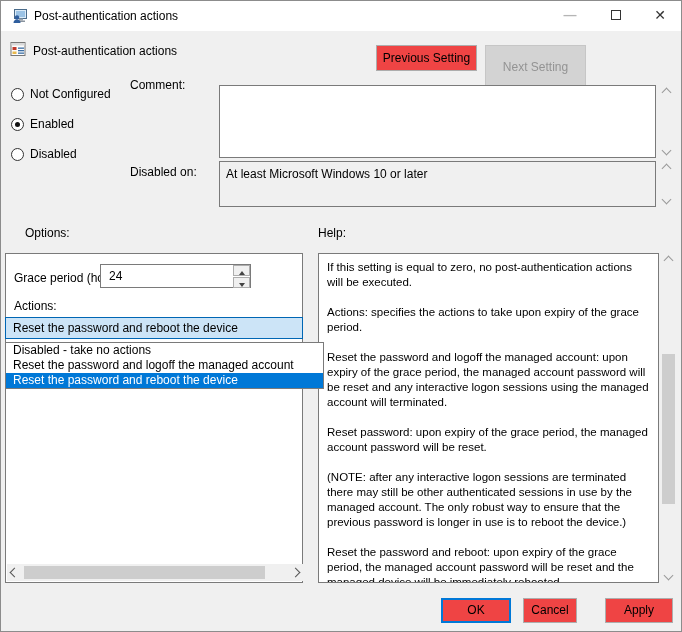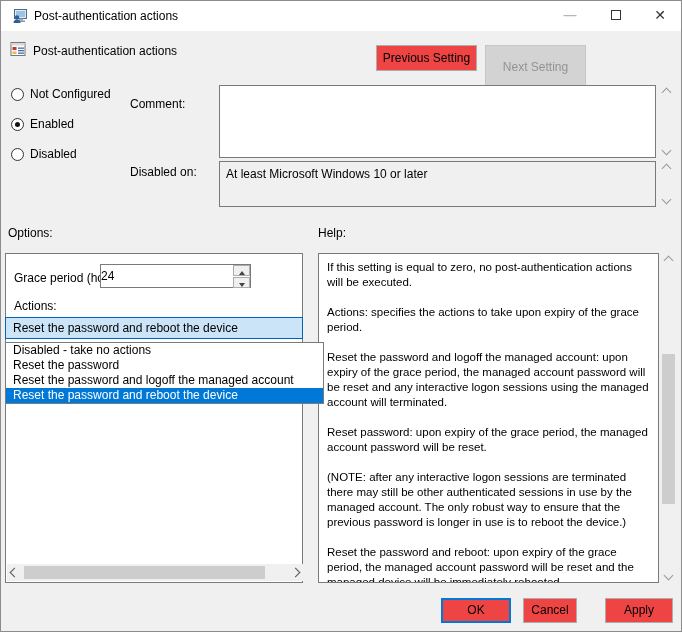--- a/index.html
+++ b/index.html
@@ -53,21 +53,21 @@
   .chev.down{ transform:rotate(225deg); }
   .chev.lft{ transform:rotate(-45deg); }
   .chev.rgt{ transform:rotate(135deg); }
   .sb-btn{ position:absolute; width:17px; height:15px; text-align:center; }
   .sb-btn .chev{ margin-top:4px; }
   .vthumb{ position:absolute; left:2px; width:13px; background:#cdcdcd; }
 
   
   .panel{ position:absolute; background:#fff; border:1px solid #7a7a7a; }
   .spin-input{ position:absolute; background:#fff; border:1px solid #7a7a7a;
-    font-family:"Liberation Sans",sans-serif; font-size:12px; padding:2px 20px 2px 0; outline:none; }
+    font-family:"Liberation Sans",sans-serif; font-size:12px; padding:2px 20px 2px 8px; outline:none; }
   .spin-btns{ position:absolute; width:17px; height:23px; }
   .spin-cell{ position:absolute; left:0; width:17px; height:11px; background:#f0f0f0; border:1px solid #adadad; text-align:center; }
   .tri-up{ display:inline-block; width:0; height:0; border-left:3px solid transparent; border-right:3px solid transparent;
     border-bottom:4px solid #444; margin-bottom:2px; }
   .tri-down{ display:inline-block; width:0; height:0; border-left:3px solid transparent; border-right:3px solid transparent;
     border-top:4px solid #444; margin-bottom:2px; }
 
   .combobox{ position:absolute; background:#cce4f7; border:1px solid #0066b4; line-height:20px; padding-left:7px;
     white-space:nowrap; overflow:hidden; }
 
@@ -126,35 +126,35 @@
   </div>
   <div class="radio-row checked" style="top:116px;">
     <span class="radio-circle"></span>
     <span class="radio-label">Enabled</span>
   </div>
   <div class="radio-row" style="top:146px;">
     <span class="radio-circle"></span>
     <span class="radio-label">Disabled</span>
   </div>
 
-  <span class="field-label" style="left:129px;top:96px;">Comment:</span>
+  <span class="field-label" style="left:129px;top:77px;">Comment:</span>
   <textarea class="comment" style="left: 218px; top: 84px; width: 437px; height: 73px;"></textarea>
   <div class="vscroll" style="left:657px;top:84px;height:73px;">
     <span class="sb-btn" style="top:0;"><span class="chev up"></span></span>
     <span class="sb-btn" style="bottom:0;"><span class="chev down"></span></span>
   </div>
 
   <span class="field-label" style="left:129px;top:164px;">Disabled on:</span>
   <div class="graybox" style="left:218px;top:160px;width:437px;height:46px;">At least Microsoft Windows 10 or later</div>
   <div class="vscroll" style="left:657px;top:160px;height:46px;">
     <span class="sb-btn" style="top:0;"><span class="chev up"></span></span>
     <span class="sb-btn" style="bottom:0;"><span class="chev down"></span></span>
   </div>
 
-  <span class="field-label" style="left:7px;top:225px;">Options:</span>
+  <span class="field-label" style="left:24px;top:225px;">Options:</span>
   <span class="field-label" style="left:317px;top:225px;">Help:</span>
 
   <div class="panel" style="left:4px;top:252px;width:298px;height:330px;">
     <span class="field-label" style="left:8px;top:17px;">Grace period (hours):</span>
     <input class="spin-input" style="left: 94px; top: 10px; width: 151px; height: 24px;" value="24">
     <span class="spin-btns" style="left:227px;top:10.5px;">
       <span class="spin-cell" style="top:0;"><span class="tri-up"></span></span>
       <span class="spin-cell" style="top:12px;"><span class="tri-down"></span></span>
     </span>
     <span class="field-label" style="left:8px;top:45px;">Actions:</span>
@@ -163,21 +163,20 @@
       <span class="hsb-btn" style="left:0;"><span class="chev dark lft"></span></span>
       <span class="hsb-btn" style="right:0;"><span class="chev dark rgt"></span></span>
       <span class="hthumb" style="left:17px;width:241px;"></span>
     </div>
   </div>
 
   <div class="combobox" style="left:4px;top:316px;width:298px;height:22px;">Reset the password and reboot the device</div>
 
   <div class="popup" style="left:4px;top:341px;width:319px;">
     <div class="popup-item">Disabled - take no actions</div>
-    <div class="popup-item">Reset the password</div>
     <div class="popup-item">Reset the password and logoff the managed account</div>
     <div class="popup-item selected">Reset the password and reboot the device</div>
   </div>
 
   <div class="help-box" style="left:317px;top:252px;width:341px;height:330px;">
     <div class="help-para">If this setting is equal to zero, no post-authentication actions will be executed.</div>
     <div class="help-para">Actions: specifies the actions to take upon expiry of the grace period.</div>
     <div class="help-para">Reset the password and logoff the managed account: upon expiry of the grace period, the managed account password will be reset and any interactive logon sessions using the managed account will terminated.</div>
     <div class="help-para">Reset password: upon expiry of the grace period, the managed account password will be reset.</div>
     <div class="help-para">(NOTE: after any interactive logon sessions are terminated there may still be other authenticated sessions in use by the managed account. The only robust way to ensure that the previous password is longer in use is to reboot the device.)</div>

